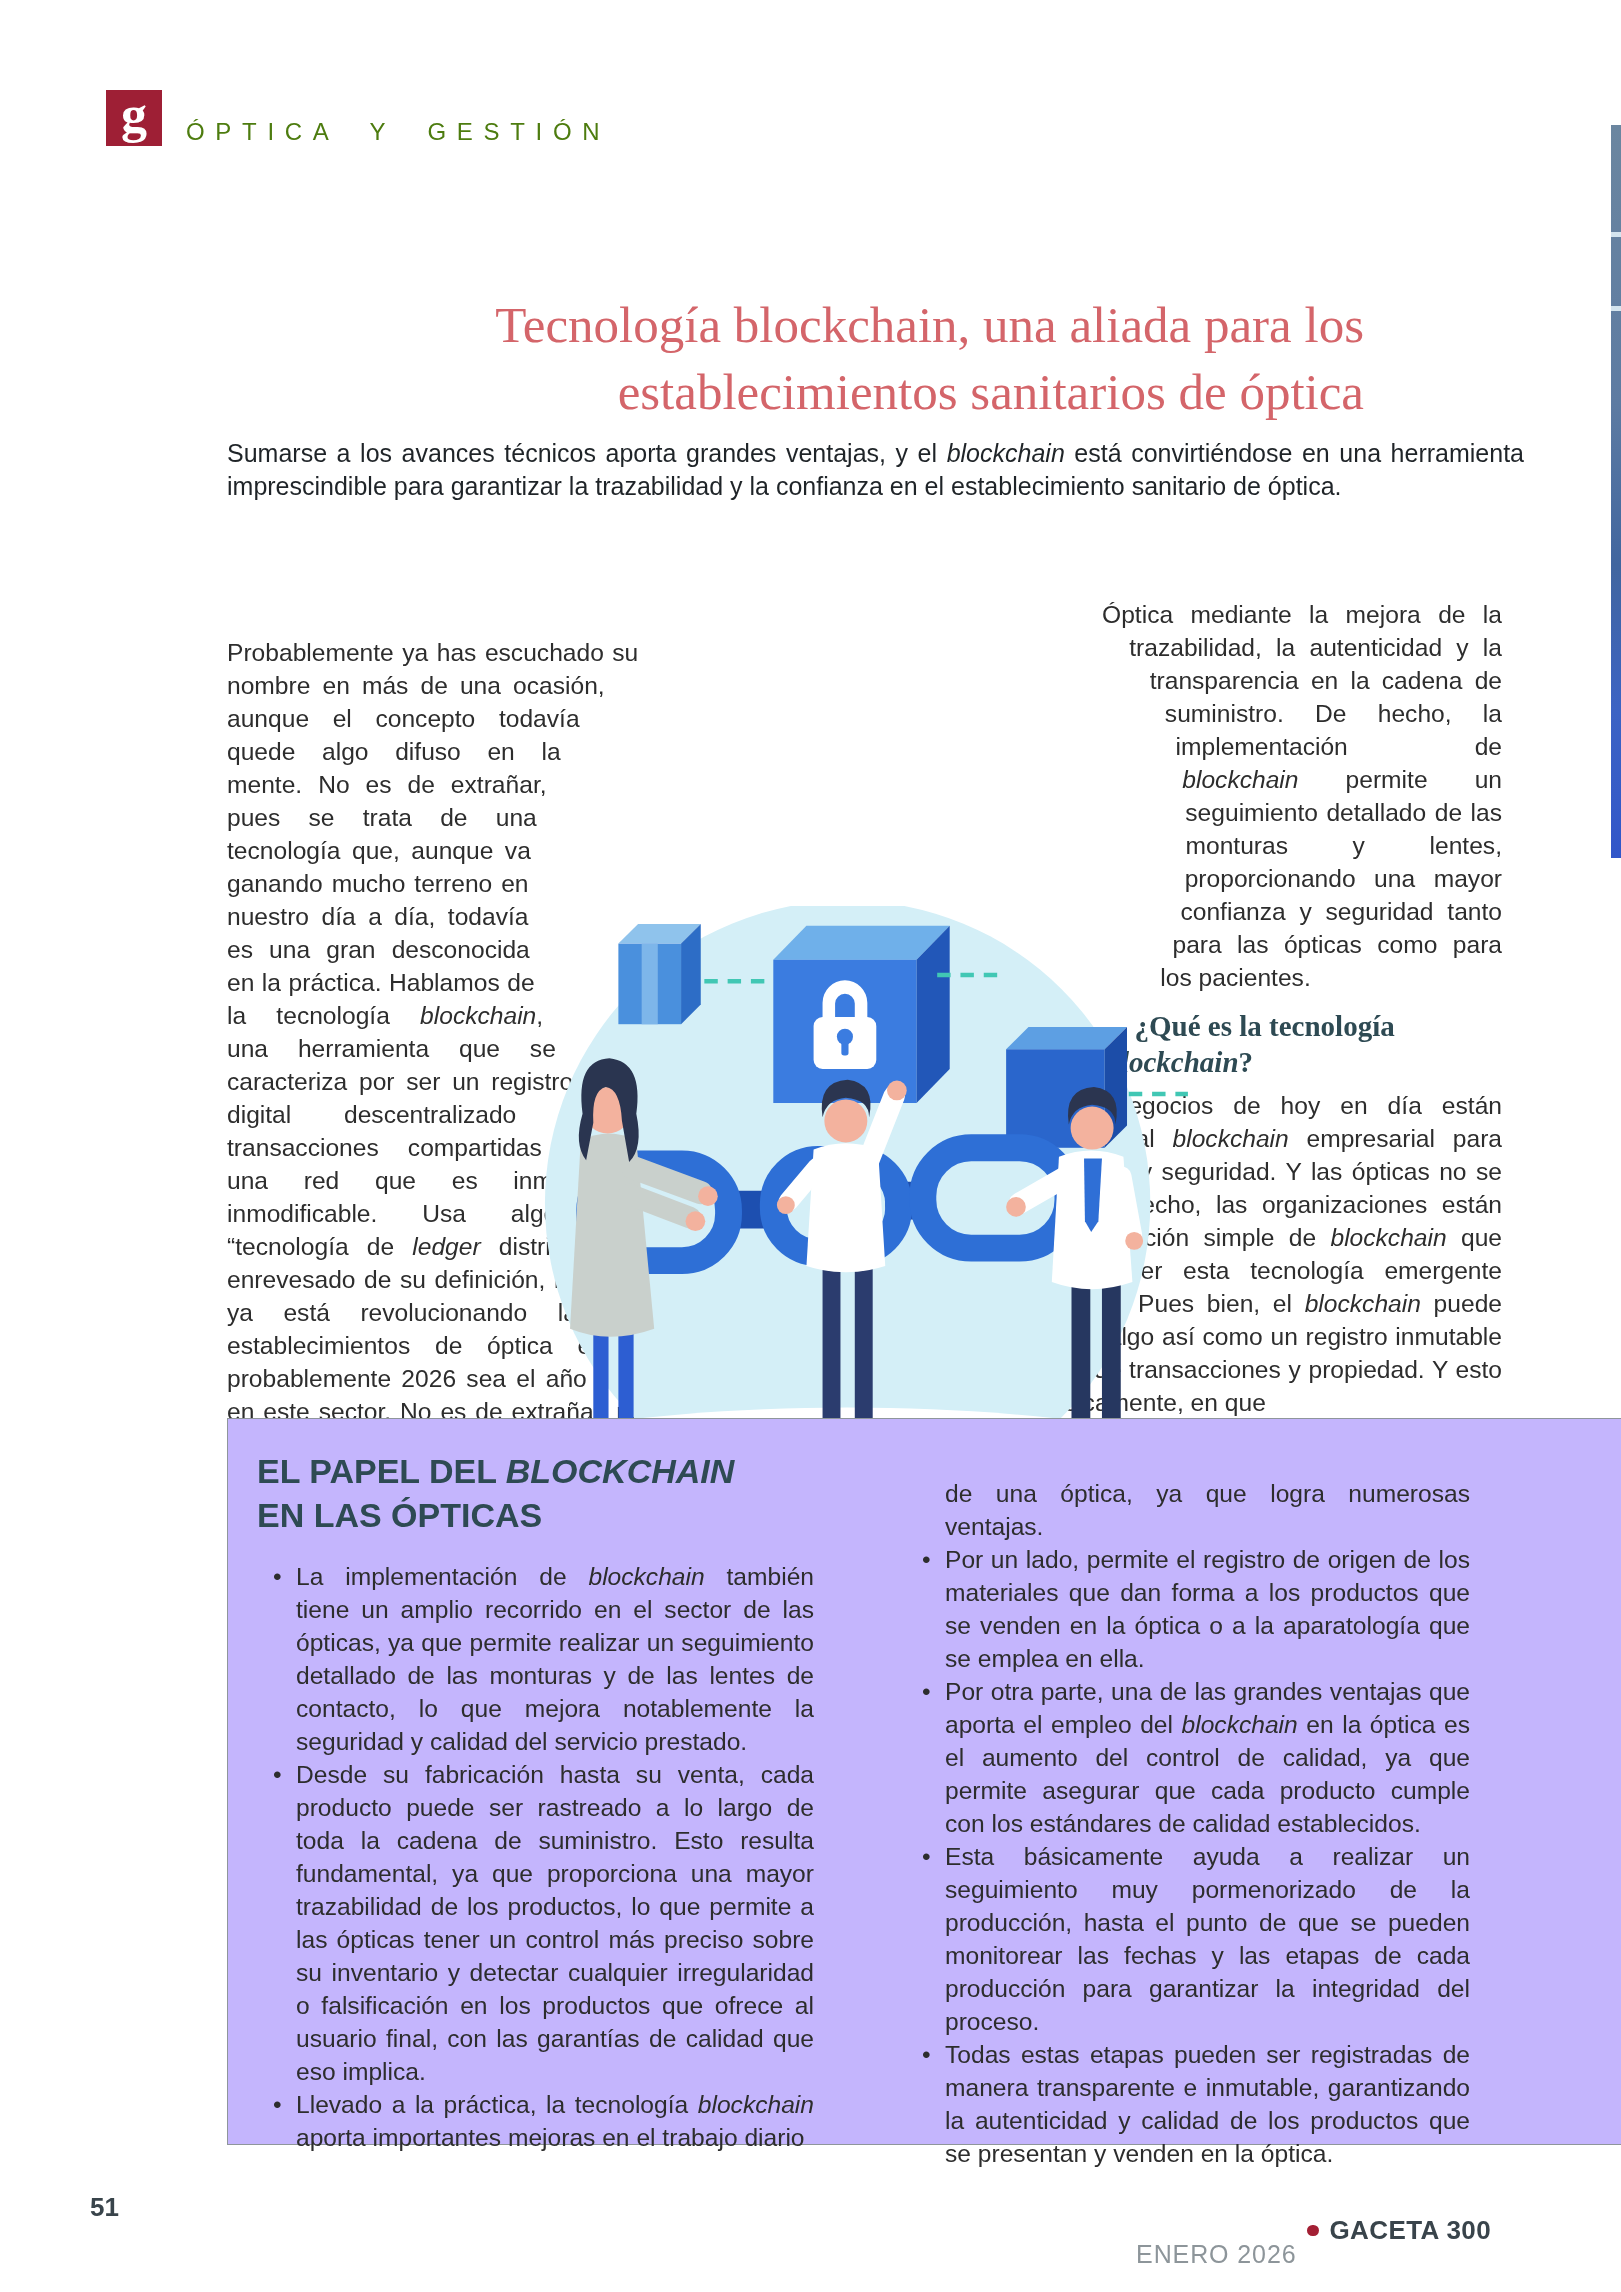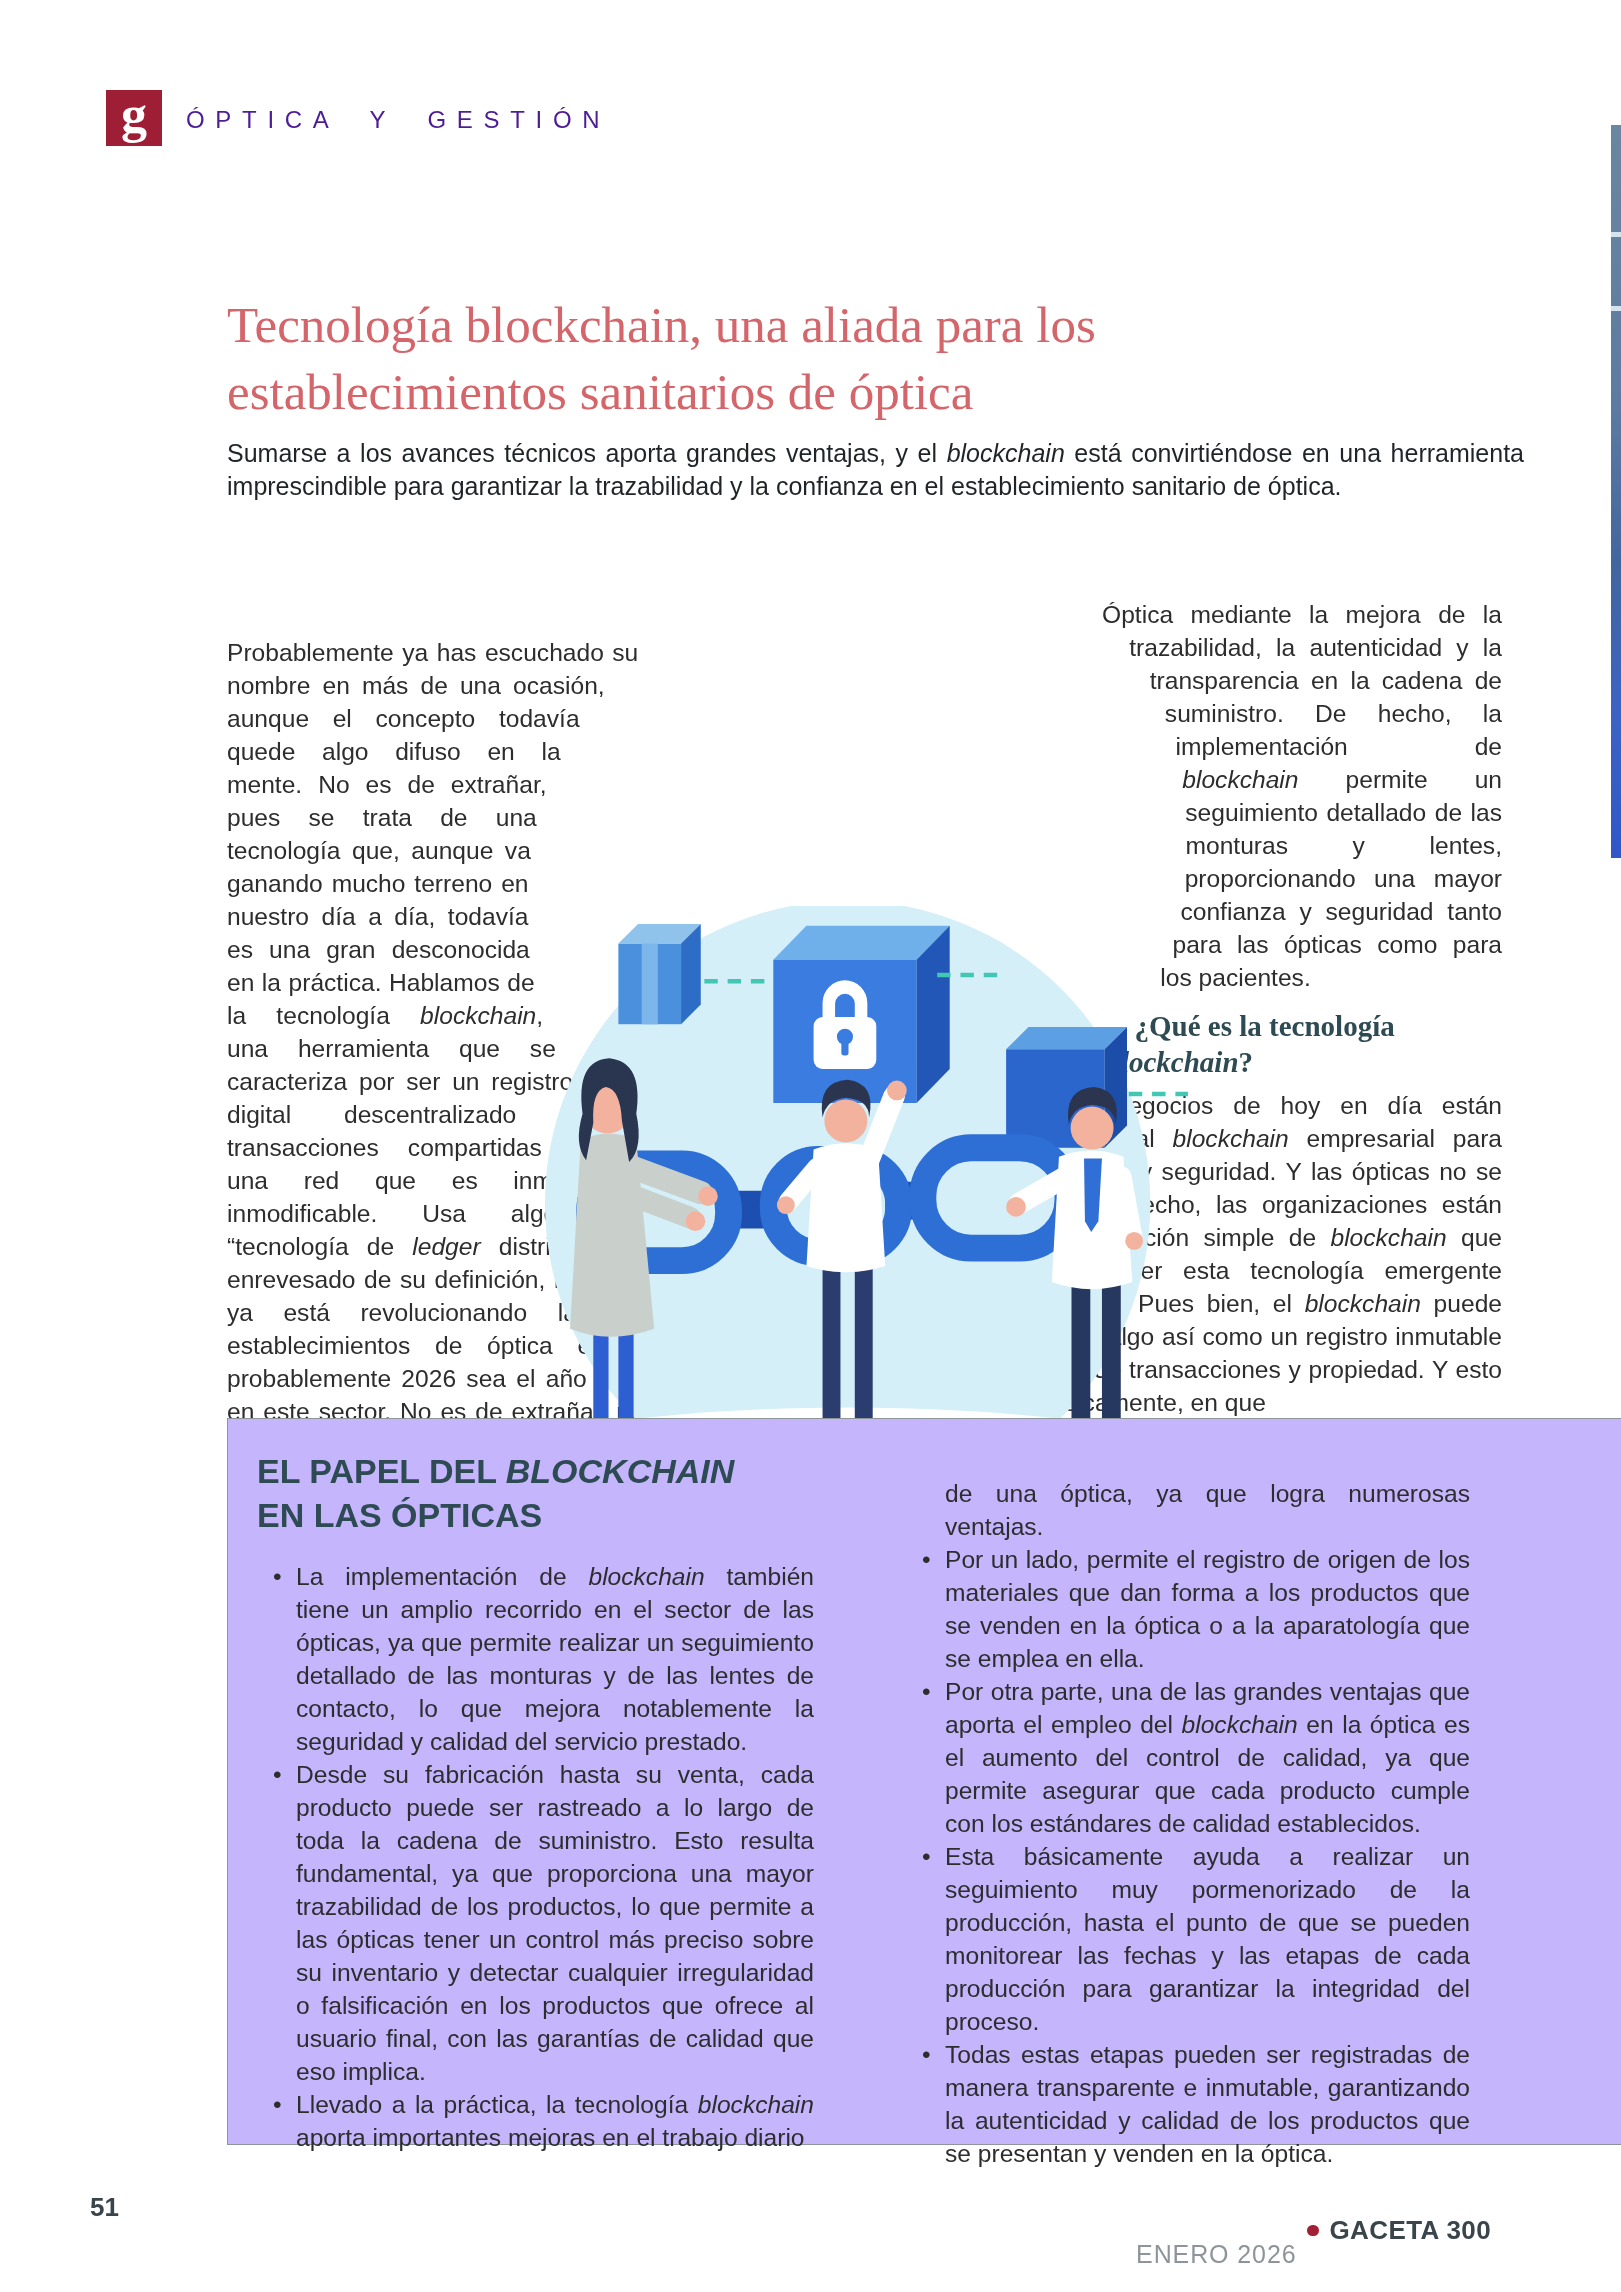--- a/index.html
+++ b/index.html
@@ -3,32 +3,32 @@
 <meta charset="utf-8">
 <style>
   html,body{margin:0;padding:0;background:#e9e9e9;}
   .page{position:relative;width:1622px;height:2293px;background:#ffffff;margin:0 auto;
         font-family:"Liberation Sans",sans-serif;overflow:hidden;}
 
   
   .logo{position:absolute;left:106px;top:90px;width:56px;height:56px;background:#9e1f35;
         color:#ffffff;font-family:"Liberation Serif",serif;font-weight:bold;font-size:52px;
         line-height:50px;text-align:center;}
-  .brand{position:absolute;left:186px;top:106px;font-size:24px;letter-spacing:10.7px;
-         word-spacing:14.3px;color:#4c1d95;}
+  .brand{position:absolute;left:186px;top:118px;font-size:24px;letter-spacing:10.7px;
+         word-spacing:14.3px;color:#4d7c0f;}
 
   
   .edge-strip{position:absolute;right:0;top:125px;width:10.7px;height:733px;
               background:linear-gradient(180deg,#6b86a0 0%,#5d7ba2 38%,#41669f 60%,#3c63c4 80%,#3156c9 100%);}
   .edge-gap{position:absolute;right:0;width:10.7px;height:5.4px;background:#d4e4ee;}
 
   
   .title{position:absolute;left:227px;top:258px;width:1137px;
          font-family:"Liberation Serif",serif;font-weight:400;font-size:51px;line-height:67px;
-         color:#d4656a;}
+         color:#d4656a;text-align:right;}
   .standfirst{position:absolute;left:227px;top:412px;width:1297px;
               font-weight:normal;font-size:25px;line-height:33px;color:#1f2428;text-align:justify;}
 
   
   .col{position:absolute;width:593px;font-size:24.6px;line-height:33px;color:#2d2d2d;
        text-align:justify;}
   .col-left{left:227px;top:636px;}
   .col-right{left:909px;top:598px;}
   .wrap-right{float:right;width:296px;height:502px;margin-top:312px;margin-left:9px;
               shape-outside:circle(296px at 322px 269px);shape-margin:12.5px;}

